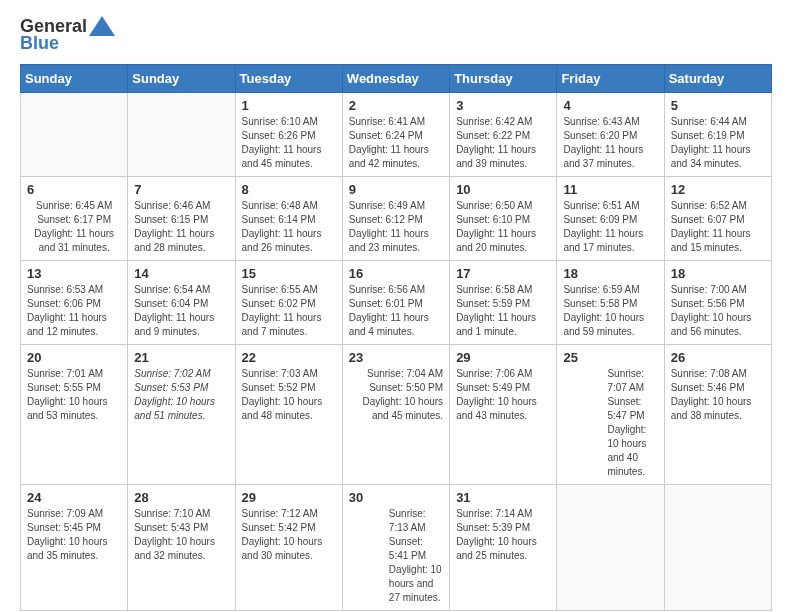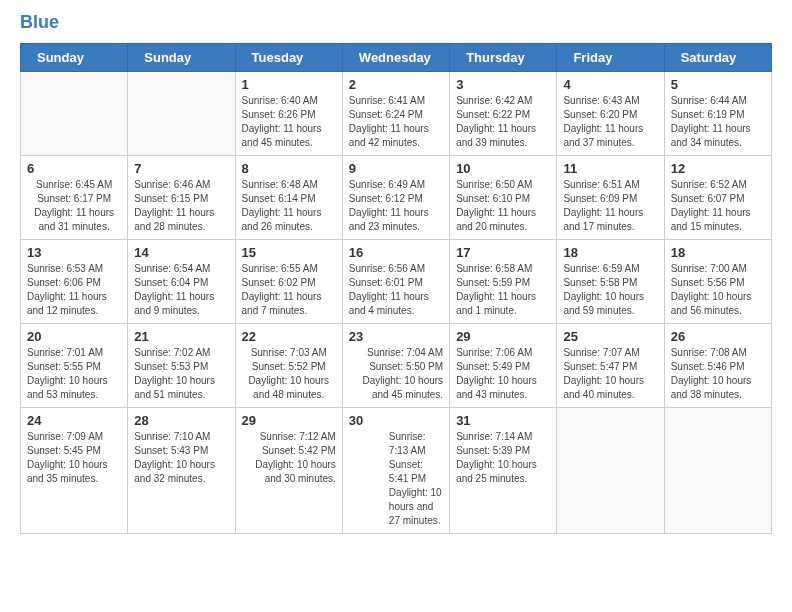--- a/index.html
+++ b/index.html
@@ -36,21 +36,21 @@
     }
     .calendar {
       width: 100%;
       border-collapse: collapse;
       table-layout: fixed;
     }
     .calendar th {
       background: #3a7abf;
       color: #fff;
       text-align: left;
-      padding: 6px 16px;
+      padding: 6px 4px;
       font-size: 13px;
       font-weight: bold;
       border: 1px solid #2e6aad;
     }
     .calendar td {
       vertical-align: top;
       border: 1px solid #ccc;
       padding: 5px 6px;
       font-size: 10.5px;
       color: #333;
@@ -71,20 +71,26 @@
       font-size: 10px;
       color: #444;
       line-height: 1.4;
     }
   </style>
 </head>
 <body>
 
 <div class="header-area">
   <div class="logo">
+    <div style="display:flex;align-items:center;">
+      <span style="font-size:18px;font-weight:bold;color:#333;">General</span>
+      <svg width="26" height="20" viewBox="0 0 26 20" style="margin-left:2px;margin-top:-2px;">
+        <polygon points="0,20 13,0 26,20" fill="#3a7abf"></polygon>
+      </svg>
+    </div>
     <span style="font-size:18px;font-weight:bold;color:#3a7abf;margin-top:-4px;">Blue</span>
   </div>
   <div class="title-area">
     <div class="calendar-title"></div>
     <div class="calendar-subtitle"></div>
   </div>
 </div>
 
 <table class="calendar">
   <thead>
@@ -97,21 +103,21 @@
         <th>Friday</th>
         <th>Saturday</th>
       </tr>
   </thead>
   <tbody id="calendar-body">
       <tr>
         <td class="other-month"></td>
         <td class="other-month"></td>
         <td>
           <span class="day-number">1</span>
-          <div class="day-info" style="white-space: pre-line;">Sunrise: 6:40 AM
+          <div class="day-info" style="white-space: pre-line;">Sunrise: 6:10 AM
 Sunset: 6:26 PM
 Daylight: 11 hours and 45 minutes.</div>
         </td>
         <td>
           <span class="day-number">2</span>
           <div class="day-info" style="white-space: pre-line;">Sunrise: 6:41 AM
 Sunset: 6:24 PM
 Daylight: 11 hours and 42 minutes.</div>
         </td>
         <td>
@@ -223,45 +229,45 @@
       </tr>
       <tr>
         <td>
           <span class="day-number">20</span>
           <div class="day-info" style="white-space: pre-line;">Sunrise: 7:01 AM
 Sunset: 5:55 PM
 Daylight: 10 hours and 53 minutes.</div>
         </td>
         <td>
           <span class="day-number">21</span>
-          <div class="day-info" style="white-space: pre-line;">Sunrise: 7:02 AM
+          <div class="day-info" style="white-space: pre-line; font-style: italic;">Sunrise: 7:02 AM
 Sunset: 5:53 PM
 Daylight: 10 hours and 51 minutes.</div>
         </td>
         <td>
           <span class="day-number">22</span>
-          <div class="day-info" style="white-space: pre-line; text-align: center;">Sunrise: 7:03 AM
+          <div class="day-info" style="white-space: pre-line;">Sunrise: 7:03 AM
 Sunset: 5:52 PM
 Daylight: 10 hours and 48 minutes.</div>
         </td>
         <td>
           <span class="day-number">23</span>
           <div class="day-info" style="white-space: pre-line; text-align: right;">Sunrise: 7:04 AM
 Sunset: 5:50 PM
 Daylight: 10 hours and 45 minutes.</div>
         </td>
         <td>
           <span class="day-number">29</span>
           <div class="day-info" style="white-space: pre-line;">Sunrise: 7:06 AM
 Sunset: 5:49 PM
 Daylight: 10 hours and 43 minutes.</div>
         </td>
         <td>
           <span class="day-number">25</span>
-          <div class="day-info" style="white-space: pre-line;">Sunrise: 7:07 AM
+          <div class="day-info" style="white-space: pre-line; margin-left: 44px;">Sunrise: 7:07 AM
 Sunset: 5:47 PM
 Daylight: 10 hours and 40 minutes.</div>
         </td>
         <td>
           <span class="day-number">26</span>
           <div class="day-info" style="white-space: pre-line;">Sunrise: 7:08 AM
 Sunset: 5:46 PM
 Daylight: 10 hours and 38 minutes.</div>
         </td>
       </tr>
@@ -273,21 +279,21 @@
 Daylight: 10 hours and 35 minutes.</div>
         </td>
         <td>
           <span class="day-number">28</span>
           <div class="day-info" style="white-space: pre-line;">Sunrise: 7:10 AM
 Sunset: 5:43 PM
 Daylight: 10 hours and 32 minutes.</div>
         </td>
         <td>
           <span class="day-number">29</span>
-          <div class="day-info" style="white-space: pre-line; text-align: right;">Sunrise: 7:12 AM
+          <div class="day-info" style="white-space: pre-line;">Sunrise: 7:12 AM
 Sunset: 5:42 PM
 Daylight: 10 hours and 30 minutes.</div>
         </td>
         <td>
           <span class="day-number">30</span>
           <div class="day-info" style="white-space: pre-line; margin-left: 40px;">Sunrise: 7:13 AM
 Sunset: 5:41 PM
 Daylight: 10 hours and 27 minutes.</div>
         </td>
         <td>

